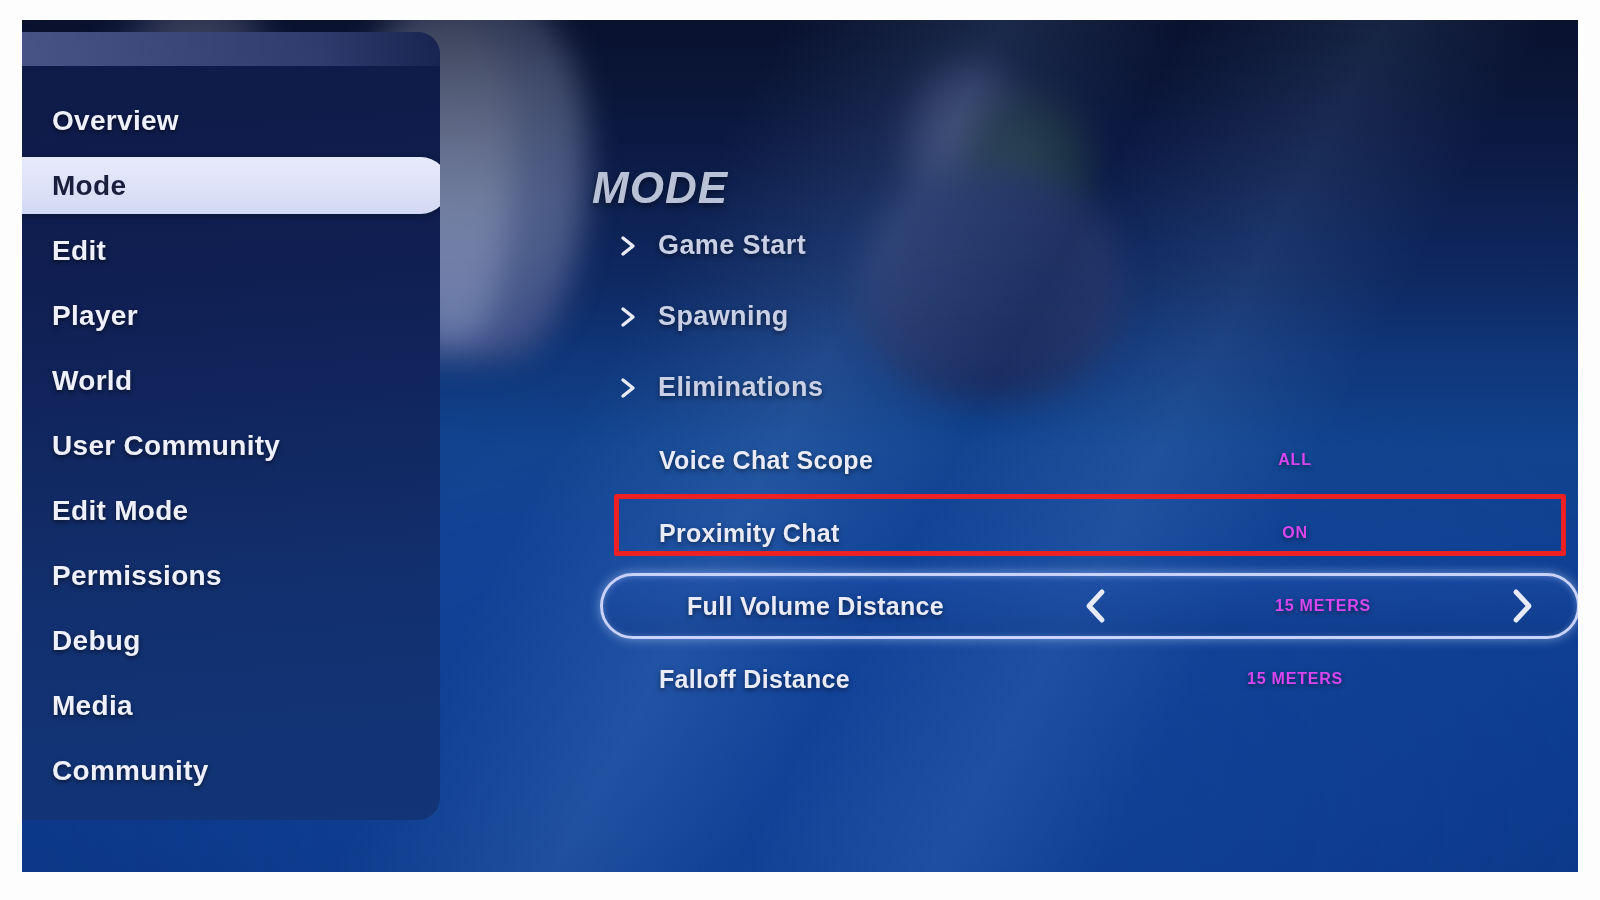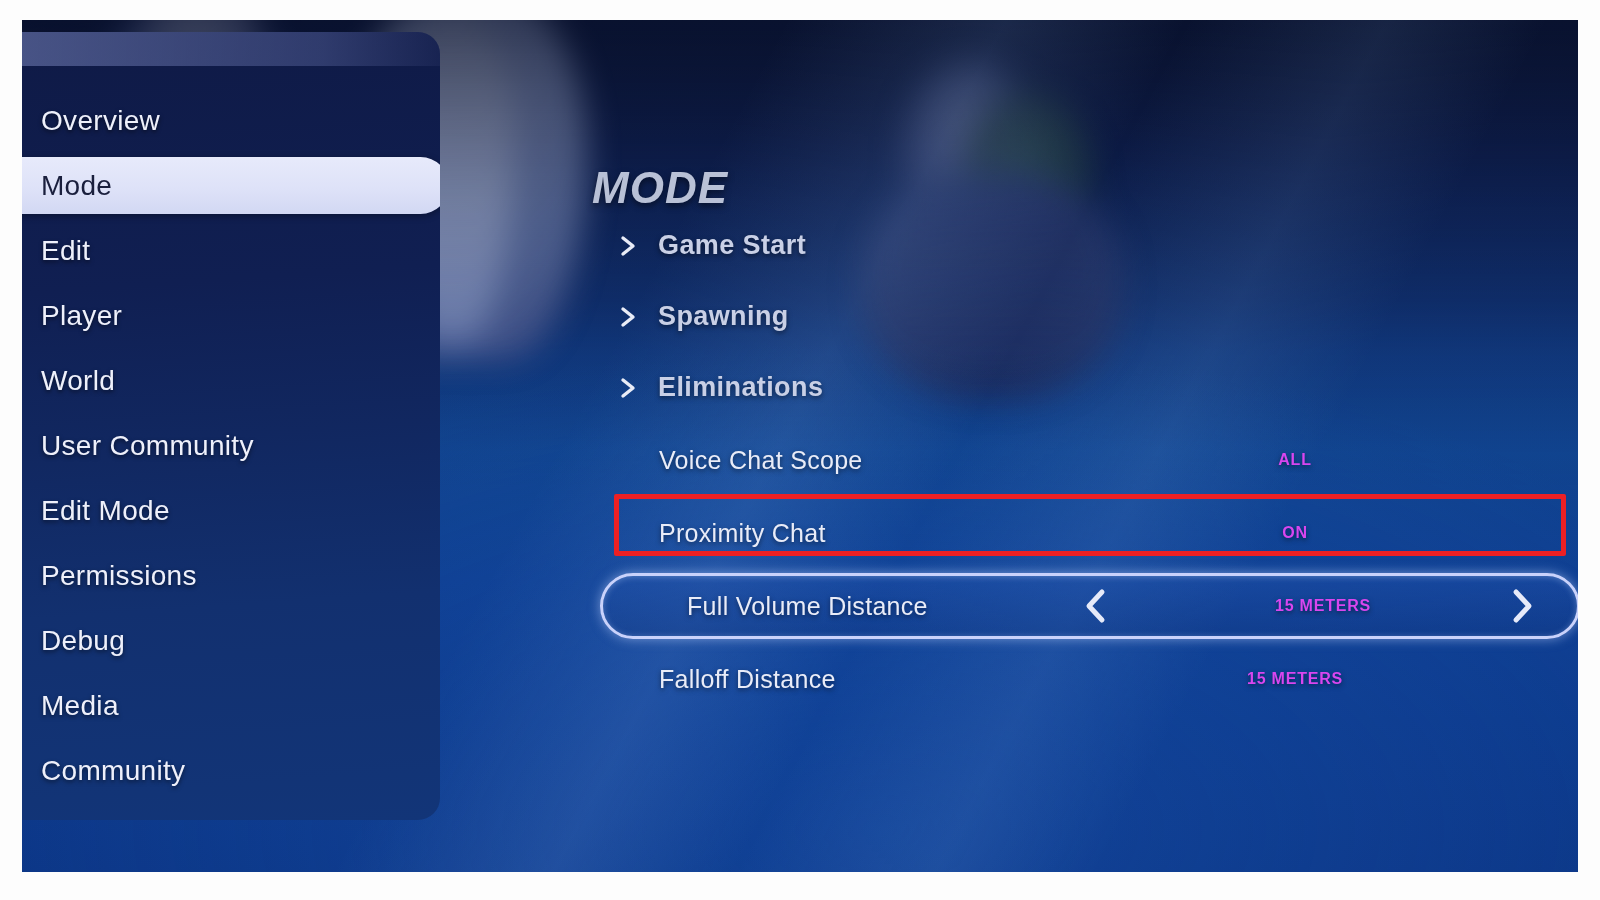--- a/index.html
+++ b/index.html
@@ -125,23 +125,23 @@
   #sidebar-sheen {
     position: absolute; left: 0; top: 0; width: 100%; height: 34px;
     background: linear-gradient(90deg, rgba(118,130,185,.55), rgba(92,104,160,.42) 72%, rgba(60,70,120,.2));
   }
 
   .nav-item {
     position: relative;
     height: 65px;
     display: flex;
     align-items: center;
-    padding-left: 19px;
+    padding-left: 30px;
     font-size: 28px;
-    font-weight: normal;
+    font-weight: bold;
     letter-spacing: .3px;
     color: #eef0fb;
     text-shadow: 0 2px 4px rgba(0,0,0,.55);
     cursor: pointer;
   }
   .nav-item.selected {
     color: #1a1f3d;
     text-shadow: none;
   }
   .nav-pill {
@@ -209,21 +209,21 @@
   
   .setting-row {
     position: relative;
     height: 73px;
   }
   .setting-label {
     position: absolute;
     left: 219px; top: 50%;
     transform: translateY(-50%);
     font-size: 25px;
-    font-weight: normal;
+    font-weight: bold;
     letter-spacing: .3px;
     color: #e9ecf8;
     text-shadow: 0 2px 5px rgba(0,0,0,.5);
   }
   .setting-value {
     position: absolute;
     left: 700px; top: 50%;
     width: 310px;
     transform: translateY(-50%);
     text-align: center;

